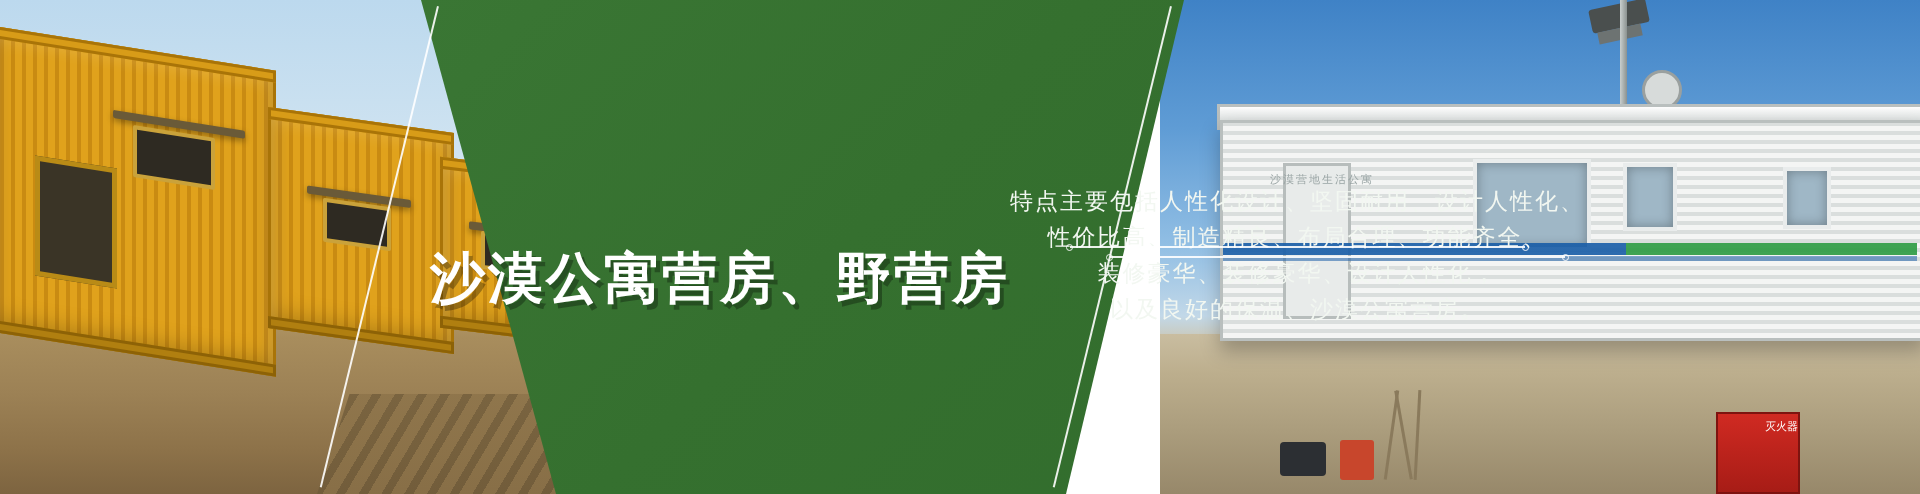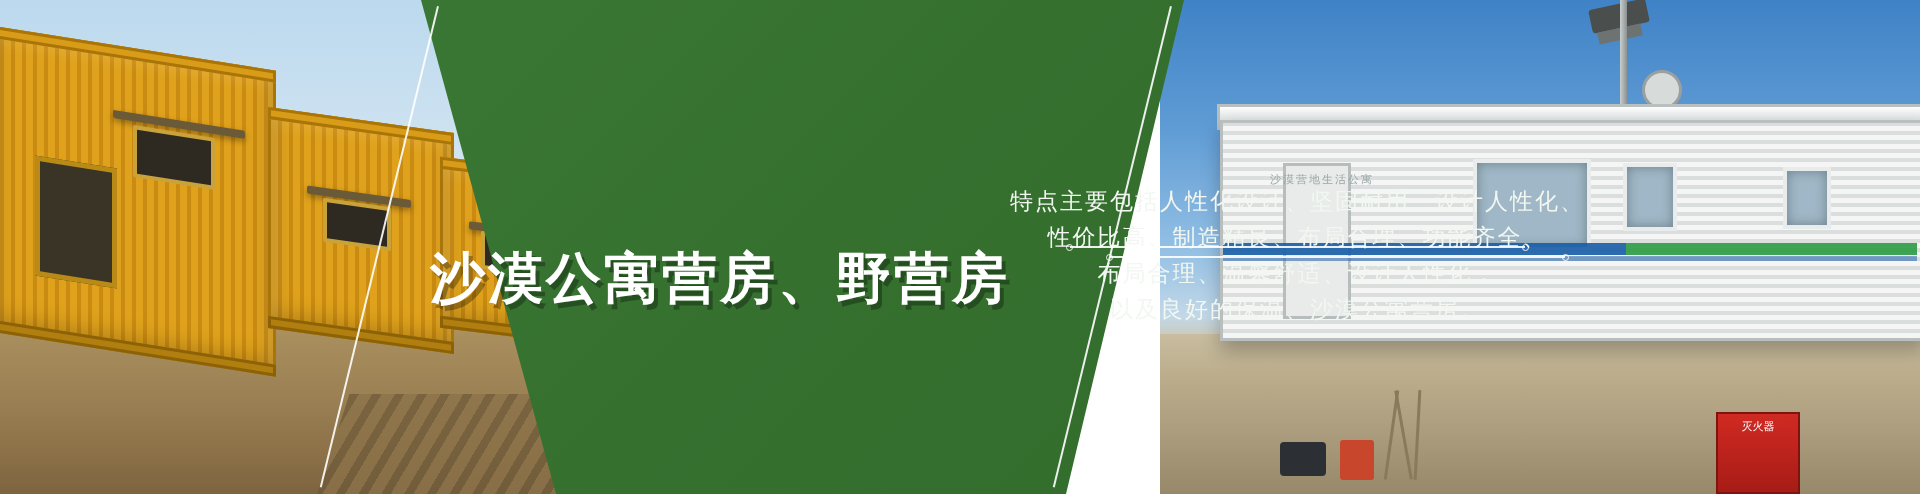--- a/index.html
+++ b/index.html
@@ -86,21 +86,21 @@
     position:absolute;left:63px;top:256px;width:694px;height:5px;
     background:#1b5fa8;opacity:.55;
   }
   .rwin{position:absolute;background:#9fb7c6;border:4px solid #e9ecec;box-shadow:inset 0 0 12px rgba(0,0,0,.3);}
   .rdoor{position:absolute;background:#e8ebea;border:3px solid #b7bdbc;}
   .pole{position:absolute;left:460px;top:0;width:7px;height:200px;background:linear-gradient(90deg,#c9cfce,#8b9290);}
   .lamp{position:absolute;left:430px;top:4px;width:58px;height:24px;background:#4a4f4e;transform:rotate(-12deg);border-radius:3px;}
   .lamp2{position:absolute;left:438px;top:28px;width:44px;height:12px;background:#6d7372;transform:rotate(-12deg);}
   .dish{position:absolute;left:482px;top:70px;width:34px;height:34px;border-radius:50%;background:#d7dbda;border:3px solid #9aa09f;}
   .redbox{position:absolute;right:120px;bottom:0;width:80px;height:78px;background:linear-gradient(#d02a22,#a71c16);border:2px solid #7e130f;}
-  .redbox span{display:block;color:#fff;font-size:11px;text-align:center;margin-top:6px;line-height:1.2;}
+  .redbox span{display:block;color:#fff;font-size:11px;text-align:right;margin-top:6px;line-height:1.2;}
   .barrel{position:absolute;left:180px;bottom:14px;width:34px;height:40px;background:#c8462c;border-radius:3px;}
   .drum{position:absolute;left:120px;bottom:18px;width:46px;height:34px;background:#2c2f33;border-radius:4px;}
   .sticks{position:absolute;left:230px;bottom:14px;width:3px;height:90px;background:#8a7a5c;transform:rotate(8deg);}
   .sticks.b{left:242px;transform:rotate(-10deg);}
   .sticks.c{left:256px;transform:rotate(3deg);}
   .bldtext{position:absolute;left:110px;top:172px;color:#9aa5a5;font-size:11px;letter-spacing:2px;}
 
   
   .panel{
     position:absolute;top:0;left:0;width:1920px;height:494px;
@@ -239,18 +239,18 @@
       <div class="rule rule-b"></div>
       <div class="dot dot-a1"></div>
       <div class="dot dot-a2"></div>
       <div class="dot dot-b1"></div>
       <div class="dot dot-b2"></div>
     </div>
 
     <div class="subtitle">
       <div>特点主要包括人性化设计、坚固耐用、设计人性化、</div>
       <div>性价比高、制造精良、布局合理、功能齐全、</div>
-      <div>布局合理、温馨舒适、设计人性化，</div>
+      <div>装修豪华、装修豪华、设计人性化，</div>
       <div>以及良好的保温、沙漠公寓营房。</div>
     </div>
   </div>
 
 </div>
 
 </body></html>

